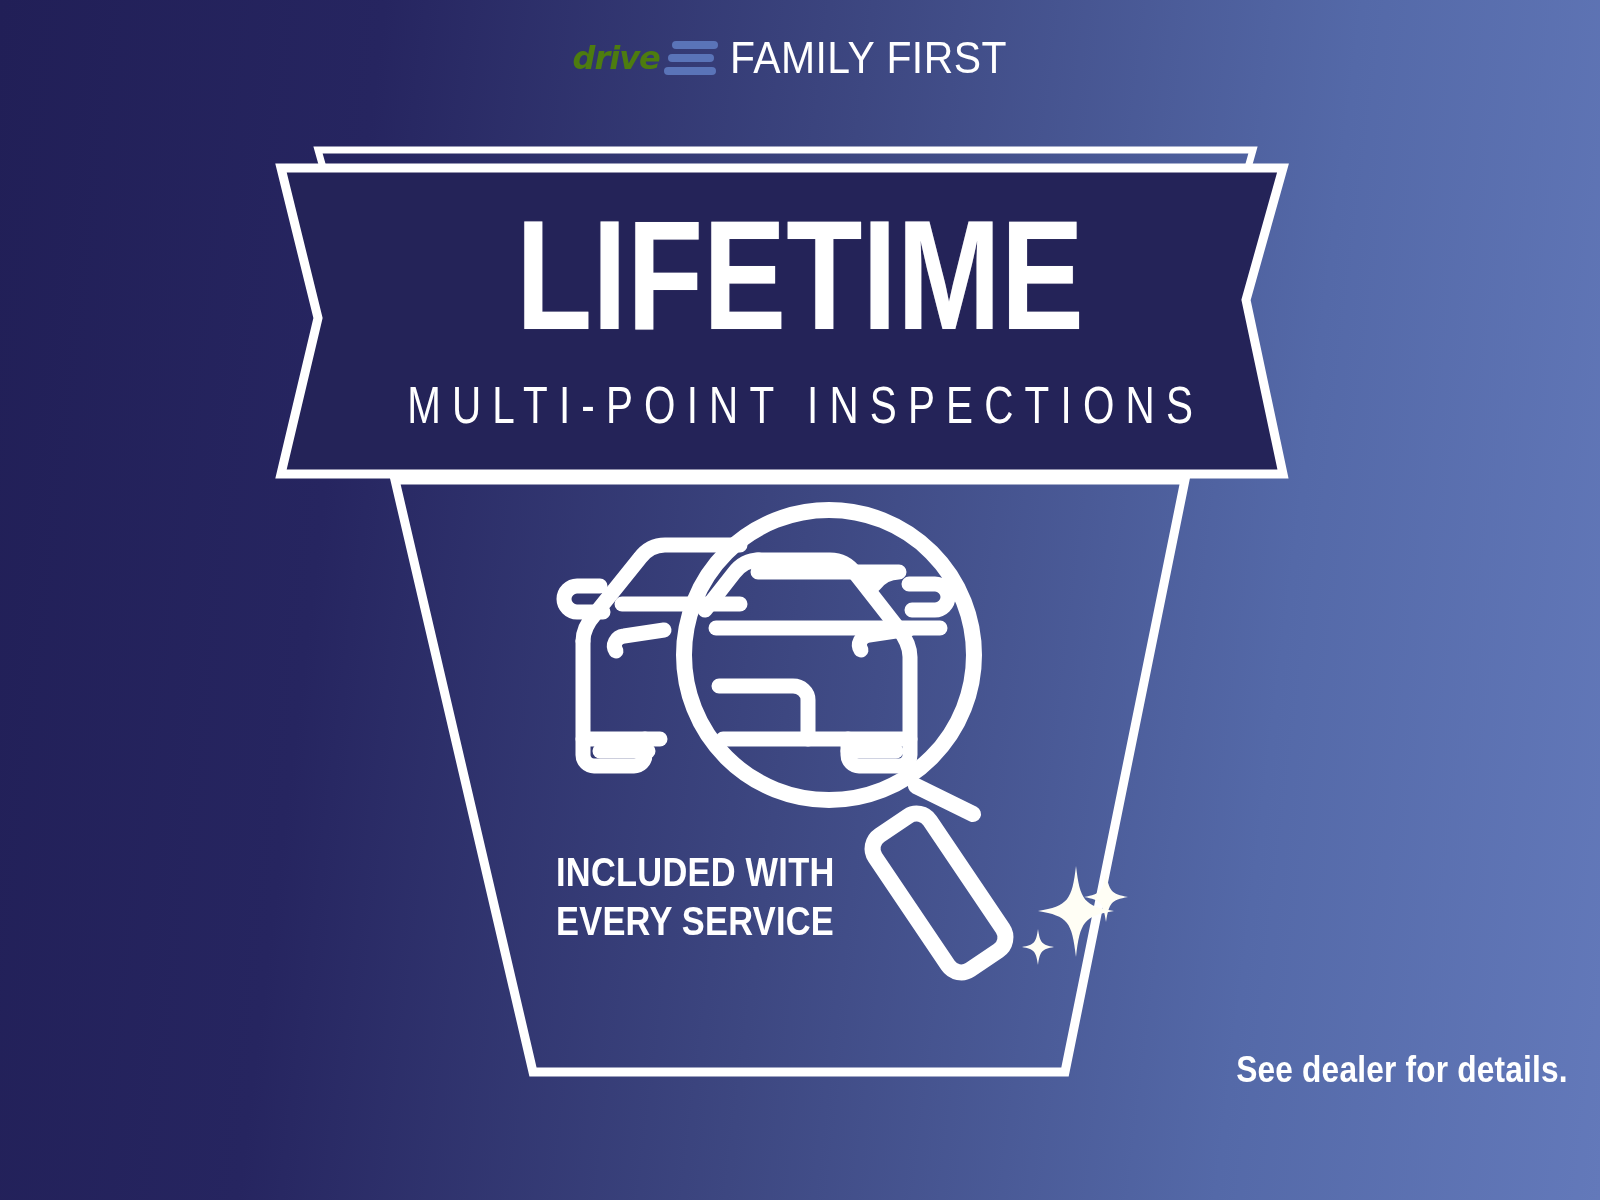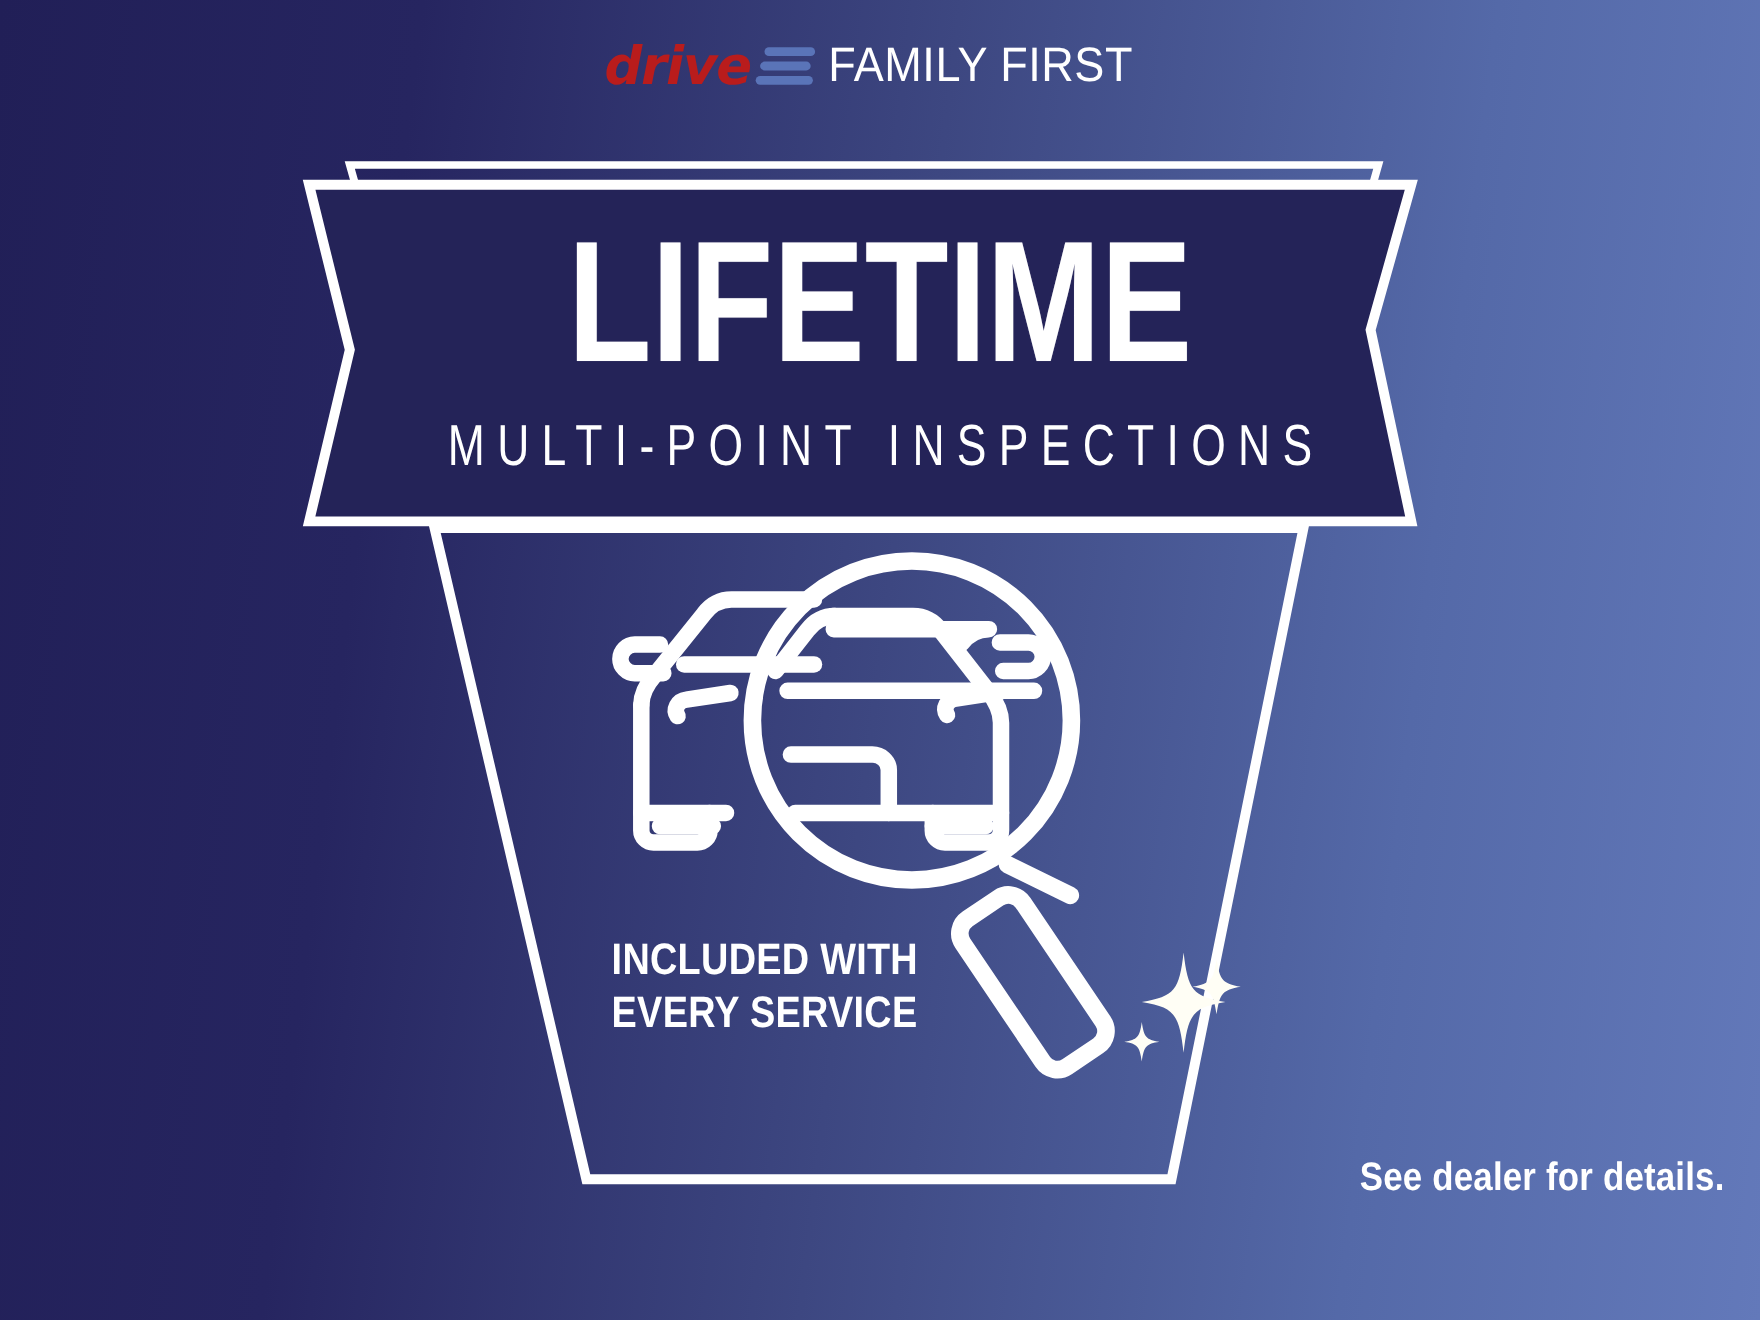--- a/index.html
+++ b/index.html
@@ -17,21 +17,21 @@
   #stage { position:absolute; inset:0; }
 
   
   .logo {
     position:absolute; top:36px; left:0; width:1600px;
     display:flex; align-items:center; justify-content:center; gap:0px;
   }
   .logo-drive {
     font-family:"DejaVu Sans", sans-serif;
     font-style:italic; font-weight:700;
-    font-size:48px; color:#b91c1c; letter-spacing:-1px;
+    font-size:32px; color:#4d7c0f; letter-spacing:-1px;
     line-height:1;
   }
   .logo-bars { display:flex; flex-direction:column; gap:5px; margin:0 12px 0 4px; }
   .logo-bars i { display:block; height:8px; border-radius:4px; background:#5a74b8; }
   .logo-bars i:nth-child(1){ width:46px; margin-left:8px; }
   .logo-bars i:nth-child(2){ width:46px; margin-left:4px; }
   .logo-bars i:nth-child(3){ width:52px; margin-left:0px; }
   .logo-family {
     font-family:"Liberation Sans", sans-serif;
     font-weight:300; font-size:44px; color:#ffffff;

